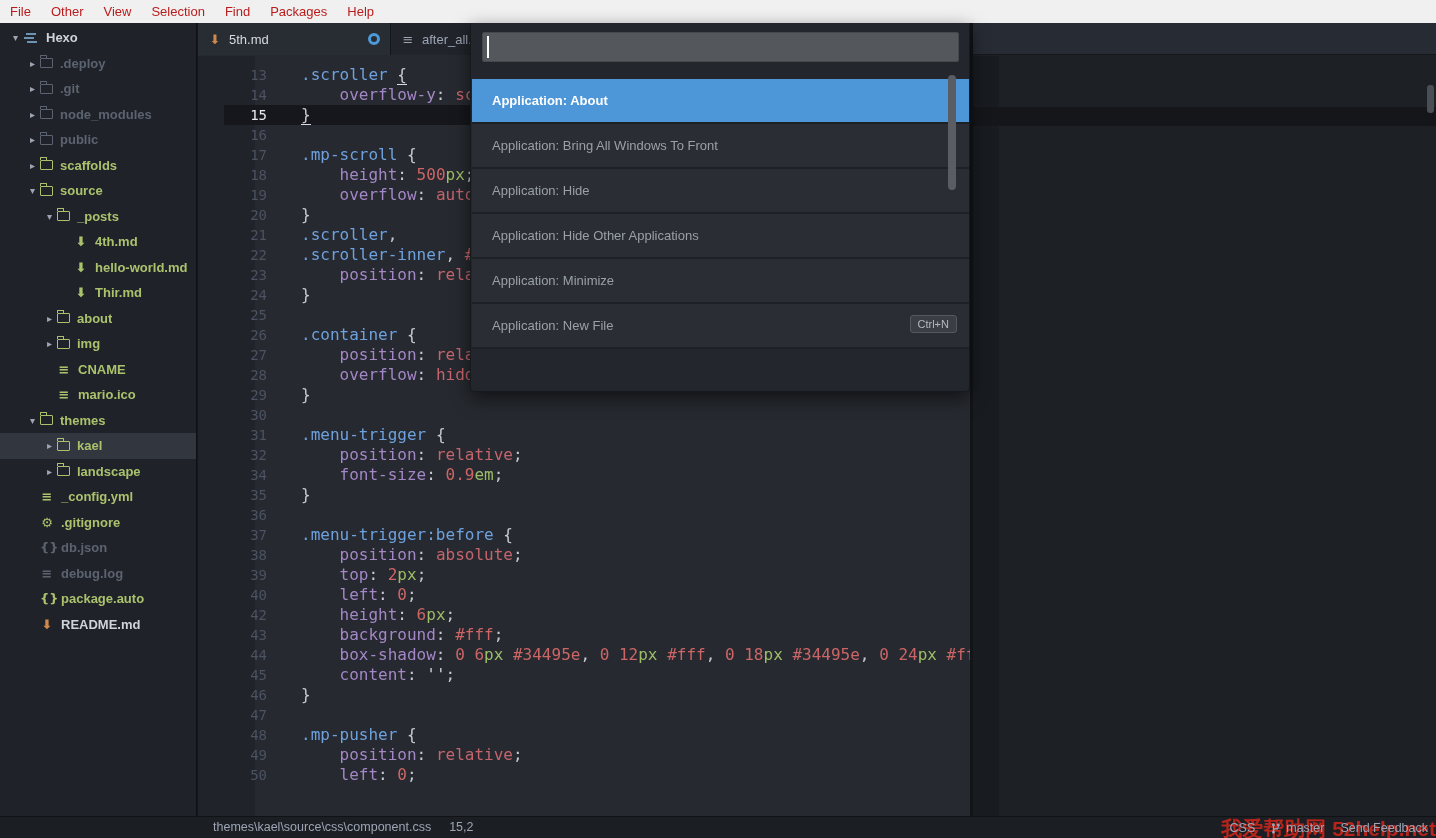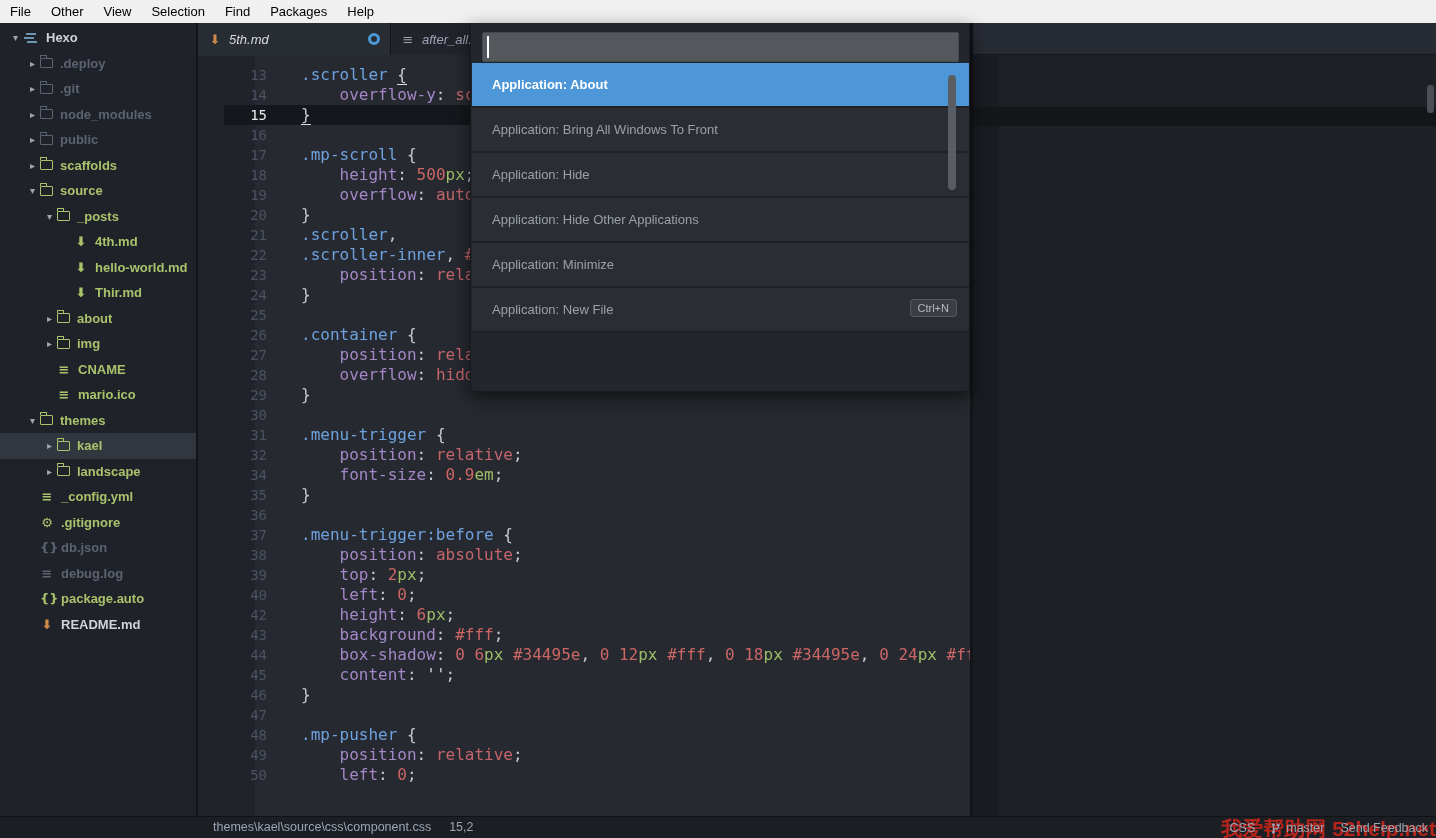--- a/index.html
+++ b/index.html
@@ -2,21 +2,21 @@
 <html><head>
 <meta charset="utf-8">
 <style>
   * { margin:0; padding:0; box-sizing:border-box; }
   html,body { width:1436px; height:838px; overflow:hidden; background:#141619;
               font-family:"Liberation Sans","DejaVu Sans",sans-serif; }
 
   
   .menubar { position:absolute; left:0; top:0; width:1436px; height:23px;
              background:#f0f0f0; display:flex; align-items:center; z-index:20; }
-  .menu-item { padding:0 10px; font-size:13px; color:#000000; line-height:23px; cursor:default; }
+  .menu-item { padding:0 10px; font-size:13px; color:#b91c1c; line-height:23px; cursor:default; }
 
   
   .main { position:absolute; left:0; top:23px; width:1436px; height:793px; }
 
   
   .tree { position:absolute; left:0; top:0; width:197px; height:793px;
           background:#1f2228; overflow:hidden; border-right:1px solid #101216; padding-top:2px; }
   .tree-row { display:flex; align-items:center; height:25.5px; font-size:13px;
               font-weight:600; color:#d0d4da; white-space:nowrap; }
   .tree-row.ignored { color:#5c6370; }
@@ -40,21 +40,21 @@
   .ic-orange { color:#cf8a4b; }
 
   
   .editor-pane { position:absolute; left:198px; top:0; width:772px; height:793px; background:#26292f; }
   .tabbar { position:absolute; left:0; top:0; width:100%; height:32px; background:#1b1e24;
             display:flex; border-bottom:1px solid #16181d; }
   .tab { width:193px; height:32px; display:flex; align-items:center; padding:0 10px;
          border-right:1px solid #14161a; font-size:13px; color:#9da5b4; background:#21242b; position:relative; }
   .tab.active { background:#282c33; color:#d7dae0; }
   .tab .ic-glyph { margin-right:7px; }
-  .tab-title { flex:1; overflow:hidden; white-space:nowrap;font-style:italic; }
+  .tab-title { flex:1; overflow:hidden; white-space:nowrap; }
   .mod-dot { flex:none; width:12px; height:12px; border:3px solid #4c9bd8; border-radius:50%; }
 
   .code-scroll { position:absolute; left:0; top:33px; width:100%; height:760px; overflow:hidden;
                  padding-top:9px;
                  background:linear-gradient(to right,#20232a 57px,#26292f 57px);padding-left:26px; }
   .code-line { display:flex; height:20px; line-height:20px;
                font-family:"DejaVu Sans Mono","Liberation Mono",monospace; font-size:16px; white-space:pre; }
   .code-line.active { background:#15171c; }
   .gut { flex:none; width:57px; text-align:right; padding-right:14px; color:#4b5261;
          font-size:14px; line-height:20px; }
@@ -92,21 +92,21 @@
   .watermark { position:absolute; right:0px; top:-2px; z-index:3; font-size:21px; font-weight:bold;
                color:#c0251c; opacity:.95; white-space:nowrap; letter-spacing:0px; }
 
   
   .palette { position:absolute; left:470px; top:23px; width:500px; height:369px; background:#23262d;
              border:1px solid #17191d; border-top:none; border-radius:0 0 5px 5px;
              box-shadow:0 6px 18px rgba(0,0,0,.55); z-index:50; }
   .palette-input { position:absolute; left:11px; top:9px; width:477px; height:30px; background:#54575b;
                    border:1px solid #45484c; border-radius:2px; }
   .caret { position:absolute; left:4px; top:3px; width:2px; height:22px; background:#ffffff; }
-  .plist { position:absolute; left:1px; top:40px; width:497px; height:318px; overflow:hidden; }
+  .plist { position:absolute; left:1px; top:56px; width:497px; height:318px; overflow:hidden; }
   .p-item { position:relative; height:45px; background:#2a2d34; border-bottom:2px solid #1d2025;
             display:flex; align-items:center; padding:0 20px; font-size:13px; color:#9aa0a8; }
   .p-item.selected { background:#4d96d8; color:#ffffff; font-weight:600; }
   .kbd { position:absolute; right:12px; top:11px; background:#3b3e44; border:1px solid #55585e;
          border-radius:3px; padding:2px 7px; font-size:11px; color:#b3b8c0; }
   .p-thumb { right:13px; top:52px; width:8px; height:115px; background:#5a5d63; border-radius:4px; z-index:55; }
 </style>
 </head>
 <body>
 

